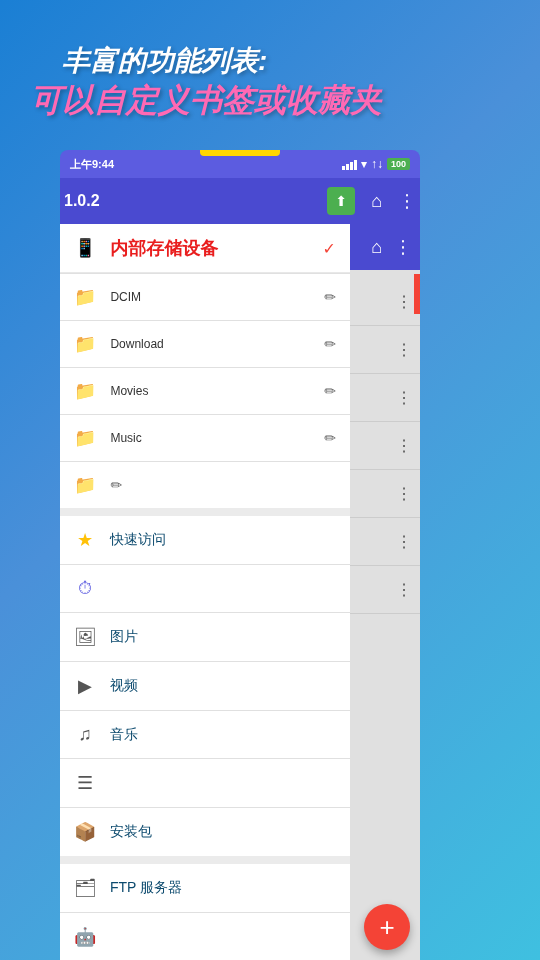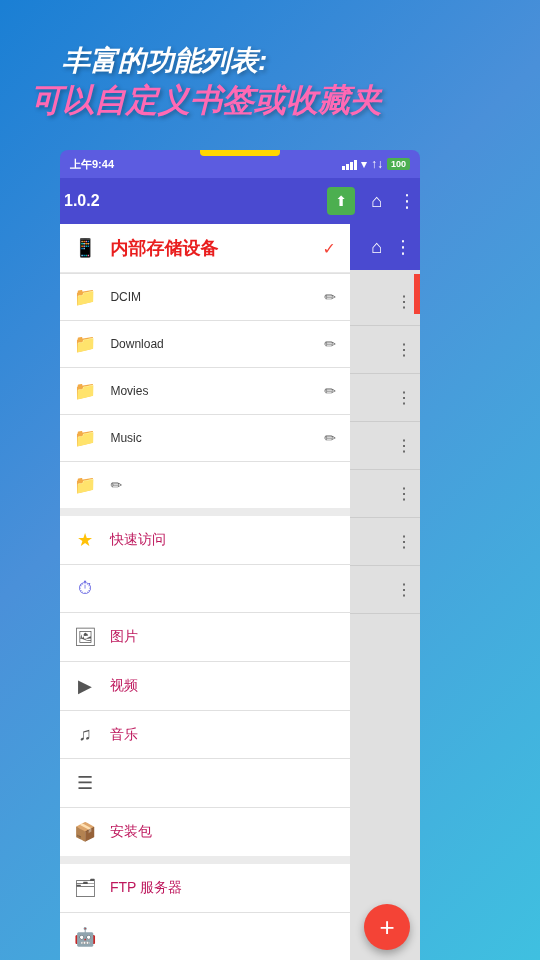--- a/index.html
+++ b/index.html
@@ -241,21 +241,21 @@
     .quick-icon {
       font-size: 18px;
       margin-right: 14px;
       width: 22px;
       text-align: center;
     }
 
     .quick-label {
       flex: 1;
       font-size: 14px;
-      color: #be185d;
+      color: #0c4a6e;
     }
 
     
     .right-panel {
       flex: 1;
       background: #e0e0e0;
       position: relative;
     }
 
     .right-panel-header {

